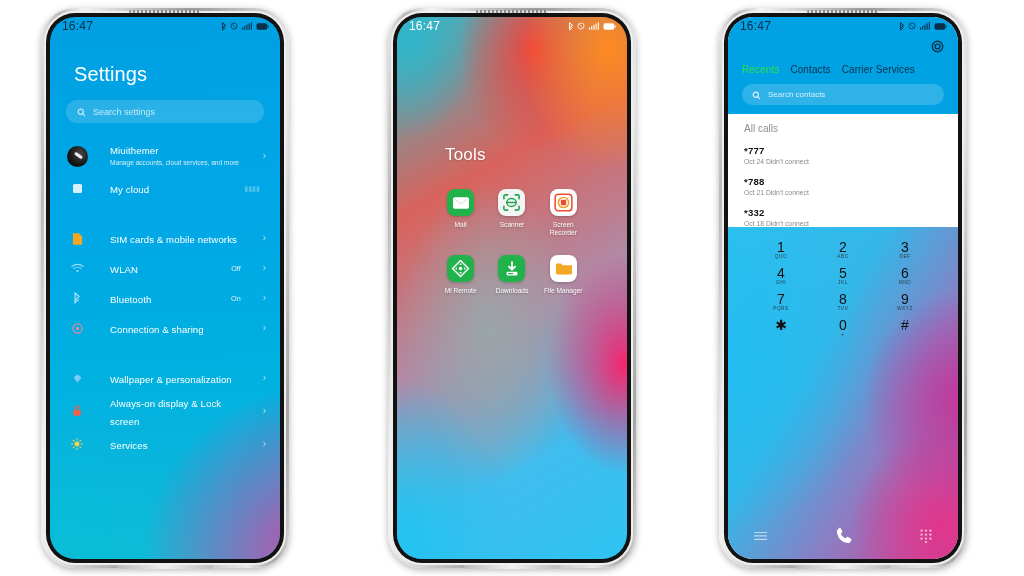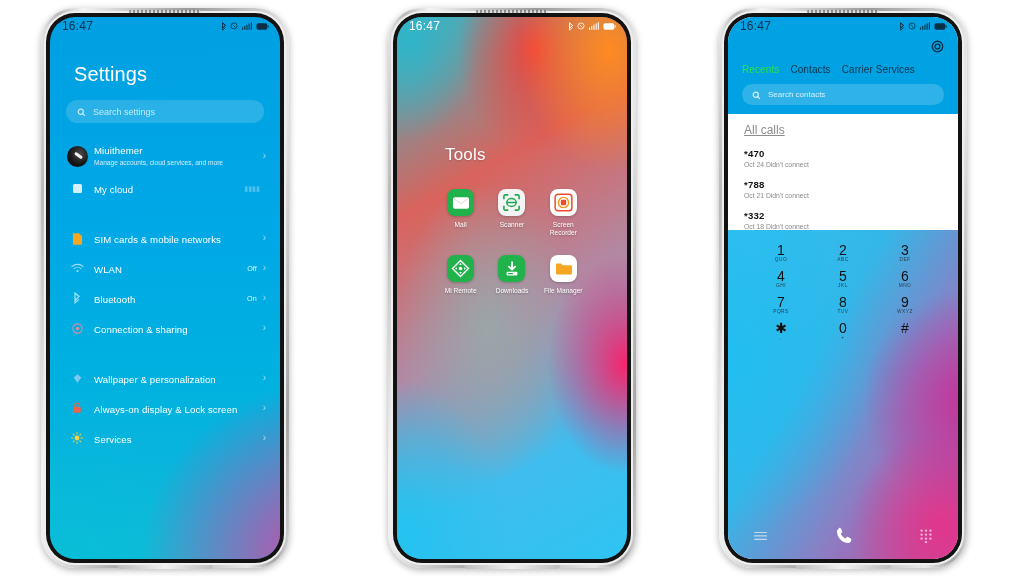--- a/index.html
+++ b/index.html
@@ -85,20 +85,21 @@
     display: flex; align-items: center; gap: 7px; padding: 0 11px;
   }
   .search-pill .ph { font-size: 9px; color: rgba(255,255,255,.72); }
   .search-pill svg { fill: none; stroke: rgba(255,255,255,.72); stroke-width: 1.6; }
 
   .set-list { margin-top: 14px; }
   .set-row {
     display: flex; align-items: center;
     padding: 0 14px 0 16px;
     min-height: 30px;
+    gap: 16px;
   }
   .set-row.account { min-height: 36px; padding-top: 2px; }
   .set-row .ic { width: 22px; flex: 0 0 22px; display: flex; align-items: center; justify-content: center; }
   .set-row .txt { flex: 1 1 auto; padding-left: 6px; }
   .set-row .lbl { font-size: 9.6px; line-height: 12px; letter-spacing: .1px; }
   .set-row .sub { font-size: 6.6px; line-height: 9px; color: rgba(255,255,255,.82); margin-top: 1px; }
   .set-row .val { font-size: 7.2px; color: rgba(255,255,255,.88); padding-right: 6px; }
   .set-row .val.faint { color: rgba(255,255,255,.30); }
   .chev { font-size: 10px; color: rgba(255,255,255,.62); line-height: 1; }
   .avatar {
@@ -168,21 +169,21 @@
   .tab.active { color: #2fe04a; }
   .search-contacts {
     margin: 9px 14px 0 14px; height: 21px; border-radius: 11px;
     background: rgba(255,255,255,.18);
     display: flex; align-items: center; gap: 7px; padding: 0 10px;
   }
   .search-contacts .ph { font-size: 8px; color: rgba(255,255,255,.80); }
   .search-contacts svg { fill: none; stroke: rgba(255,255,255,.80); stroke-width: 1.6; }
 
   .calls { background: #fff; flex: 0 0 auto; padding-top: 9px; }
-  .all-calls { font-size: 12px; color: #8d8d8d; padding: 0 0 0 16px; text-decoration: underline; }
+  .all-calls { font-size: 10px; color: #8d8d8d; padding: 0 0 0 16px; }
   .call-row { padding: 11px 16px 0 16px; }
   .call-num { font-size: 9.6px; font-weight: 700; color: #131313; letter-spacing: .2px; }
   .call-meta { font-size: 6.8px; color: #8a8a8a; margin-top: 2px; }
 
   .dialpad {
     flex: 1 1 auto; position: relative;
     background:
       radial-gradient(78% 58% at 104% 52%, #c2369a 0%, rgba(194,54,154,0) 58%),
       radial-gradient(62% 46% at 92% 90%, #e0368c 0%, rgba(224,54,140,0) 62%),
       radial-gradient(88% 70% at 0% 40%, #22bdf0 0%, rgba(34,189,240,0) 74%),
@@ -554,21 +555,21 @@
                 </svg>
             </span>
             <span class="ph">Search contacts</span>
           </div>
         </div>
 
         <div class="calls">
           <div class="all-calls">All calls</div>
 
           <div class="call-row">
-            <div class="call-num">*470</div>
+            <div class="call-num">*777</div>
             <div class="call-meta">Oct 24 Didn't connect</div>
           </div>
           <div class="call-row">
             <div class="call-num">*788</div>
             <div class="call-meta">Oct 21 Didn't connect</div>
           </div>
           <div class="call-row">
             <div class="call-num">*332</div>
             <div class="call-meta">Oct 18 Didn't connect</div>
           </div>

